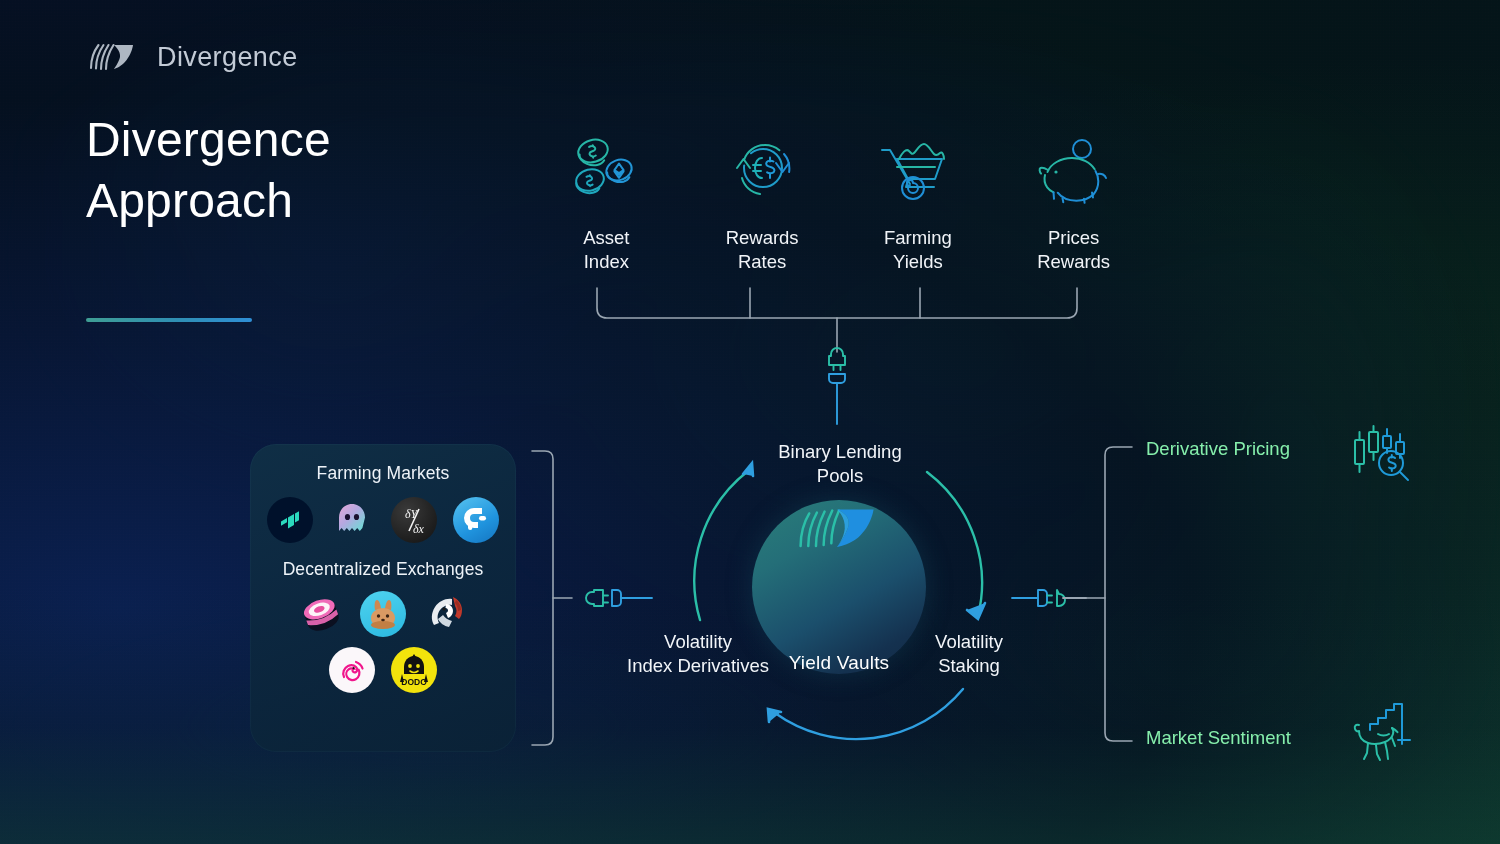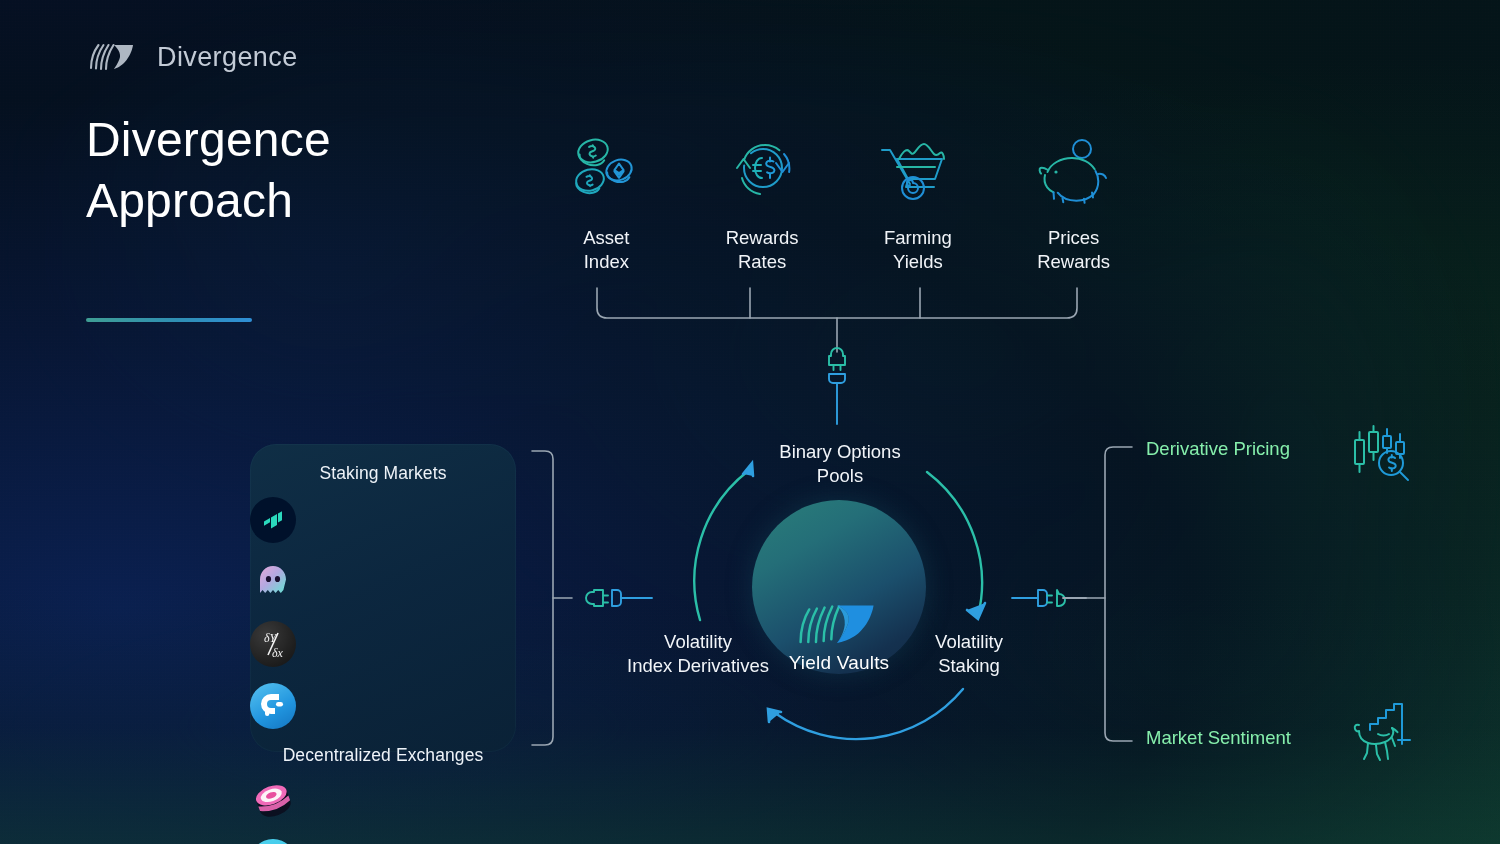--- a/index.html
+++ b/index.html
@@ -81,42 +81,42 @@
     position:absolute; left:250px; top:444px; width:266px; height:308px;
     background:linear-gradient(160deg, rgba(16,48,70,.92) 0%, rgba(12,40,62,.88) 48%, rgba(10,34,54,.86) 100%);
     border-radius:26px;
     box-shadow:0 0 0 1px rgba(90,150,190,.06) inset;
   }
   .card-title {
     text-align:center; color:#eef3f8; font-size:17.5px; font-weight:400; letter-spacing:.1px;
   }
   .ct1 { margin-top:19px; }
   .ct2 { margin-top:16px; }
-  .logo-row { display:flex; justify-content:center; align-items:flex-start; gap:16px; margin-top:13px;flex-direction:column; }
+  .logo-row { display:flex; justify-content:center; align-items:center; gap:16px; margin-top:13px; }
   .logo-row.tight { margin-top:11px; }
   .plogo {
     width:46px; height:46px; border-radius:50%; position:relative; overflow:hidden;
     flex:0 0 auto;
     display:flex; align-items:center; justify-content:center;
   }
 
   
   .ring-lbl {
     position:absolute; color:#f2f5f9; font-size:18.5px; line-height:1.28; text-align:center; font-weight:400;
   }
   #lbl-bop { left:740px; top:440px; width:200px; }
   #lbl-vid { left:600px; top:630px; width:196px; }
   #lbl-vi  { left:908px; top:630px; width:122px; }
 
   
   .core {
     position:absolute; left:752px; top:500px; width:174px; height:174px;
     border-radius:50%;
     background:linear-gradient(150deg,#2a7f7a 0%, #246e78 28%, #1b4f6c 58%, #14314f 82%, #112a44 100%);
-    display:flex; flex-direction:column; align-items:center; justify-content:flex-end;
+    display:flex; flex-direction:column; align-items:center; justify-content:space-between;
     box-shadow:0 0 26px rgba(20,70,90,.45);
   }
   .core-logo { width:96px; height:52px; margin-top:-2px; }
   .core-lbl { margin-top:6px; color:#ffffff; font-size:19px; font-weight:400; letter-spacing:.2px; }
 
   
   .out-lbl { position:absolute; color:#86efac; font-size:18.5px; font-weight:400; white-space:nowrap; }
   #out1 { left:1146px; top:438px; }
   #out2 { left:1146px; top:727px; }
   .out-ico { position:absolute; }
@@ -293,21 +293,21 @@
       <path d="M743,474 l9,-11 l1,13" stroke="#2f9fe0" stroke-width="2.6" fill="#2f9fe0"></path>
       <path d="M927,472 A139,139 0 0 1 978,616" stroke="#2bbfa8"></path>
       <path d="M985,603 l-7,16 l-11,-9" stroke="#2f9fe0" stroke-width="2.6" fill="#2f9fe0"></path>
       <path d="M963,689 A139,139 0 0 1 775,713" stroke="#2f9fe0"></path>
       <path d="M769,722 l-1,-13 l13,3" stroke="#2f9fe0" stroke-width="2.6" fill="#2f9fe0"></path>
     </g>
   </svg>
 
   <div class="card">
 
-    <div class="card-title ct1">Staking Markets</div>
+    <div class="card-title ct1">Farming Markets</div>
 
     <div class="logo-row">
 
       <div class="plogo" style="background:#00112b;">
         <svg width="26" height="26" viewBox="0 0 26 26">
           <g fill="#2bd9bd">
             <path d="M4,14.5 l6,-3.5 v4.2 l-6,3.5 z"></path>
             <path d="M11,10.5 l6,-3.5 v11 l-6,3.5 z"></path>
             <path d="M18,6.5 l4,-2.3 v9 l-4,2.3 z"></path>
           </g>
@@ -406,21 +406,21 @@
           <circle cx="26" cy="18" r="1.9" fill="#f2e30c"></circle>
           <path d="M18,23 q4,3 8,0" fill="none" stroke="#f2e30c" stroke-width="1.6" stroke-linecap="round"></path>
           <path d="M10,26 l-2,8 l4,0 z M34,26 l2,8 l-4,0 z" fill="#111"></path>
           <text x="22" y="37" text-anchor="middle" font-family="&quot;Liberation Sans&quot;, sans-serif" font-size="8.5" font-weight="bold" fill="#111">DODO</text>
         </svg>
       </div>
     </div>
   </div>
 
   <div class="ring-lbl" id="lbl-bop">
-    <span>Binary Options</span><br>
+    <span>Binary Lending</span><br>
     <span>Pools</span>
   </div>
   <div class="ring-lbl" id="lbl-vid">
     <span>Volatility</span><br>
     <span>Index Derivatives</span>
   </div>
   <div class="ring-lbl" id="lbl-vi">
     <span>Volatility</span><br>
     <span>Staking</span>
   </div>

